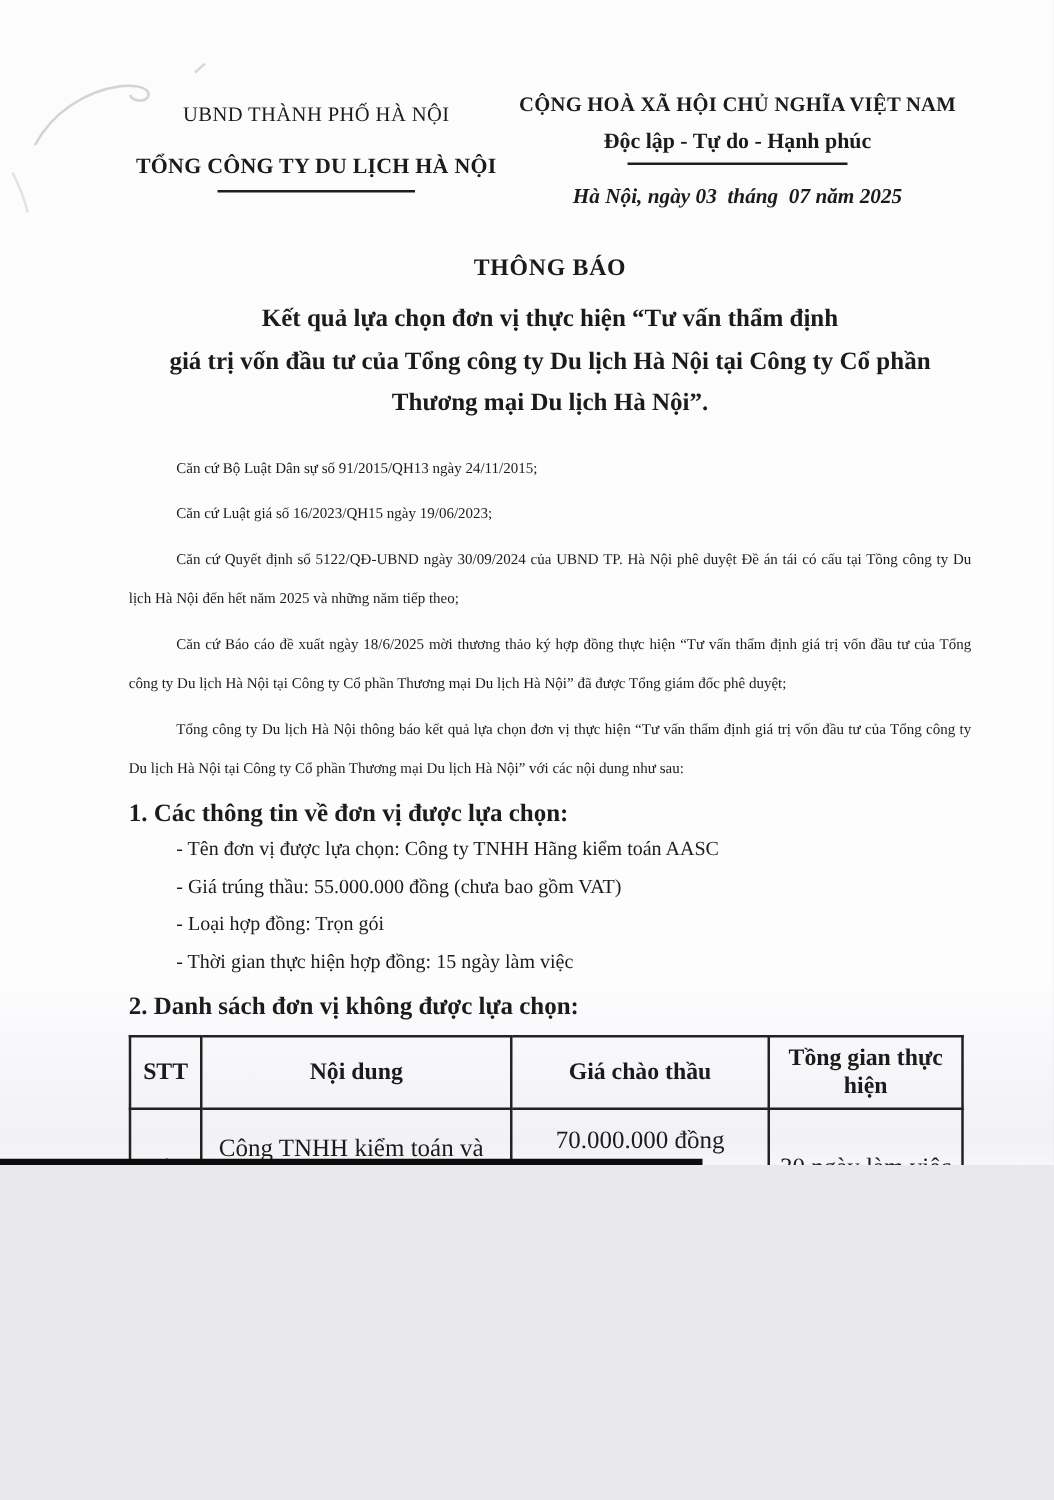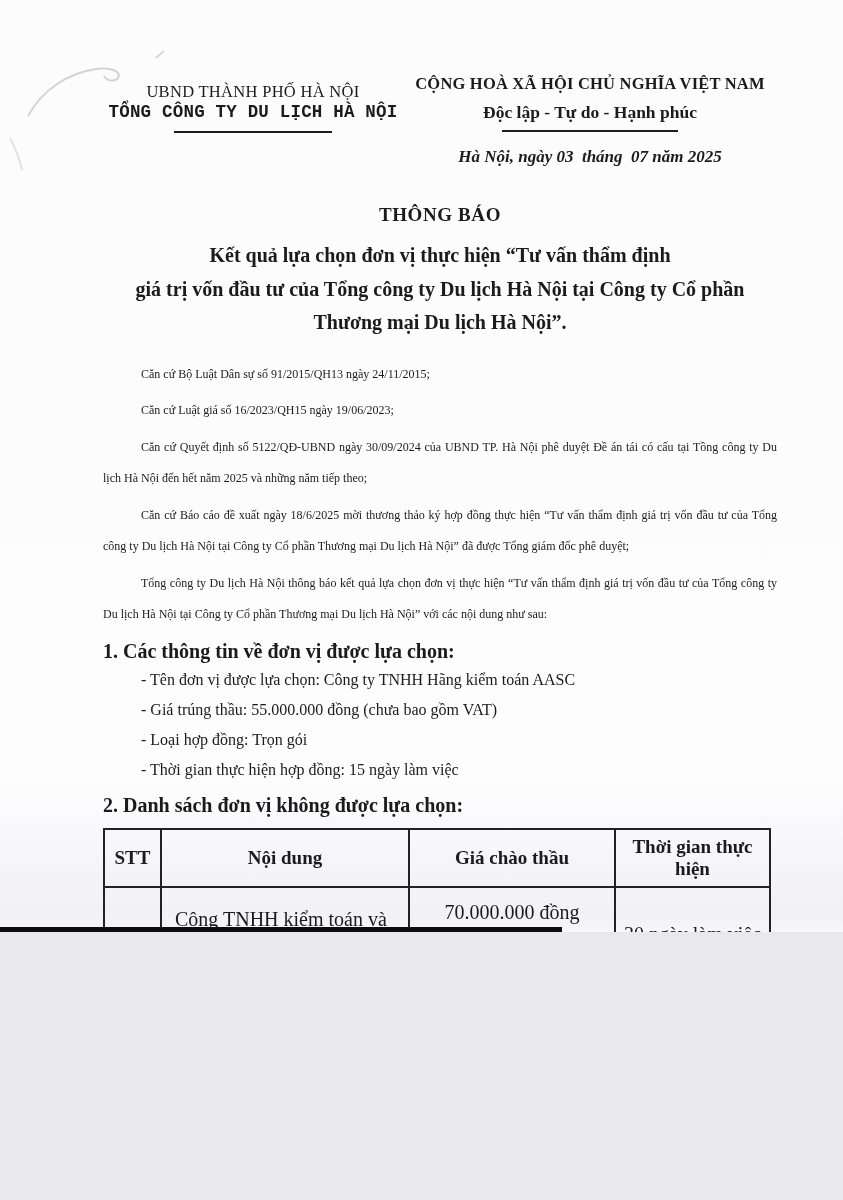--- a/index.html
+++ b/index.html
@@ -11,21 +11,21 @@
     overflow:hidden;
     font-family:"Liberation Serif","DejaVu Serif",serif;
     color:#1b1b1b;
     -webkit-font-smoothing:antialiased;
   }
   .content{position:absolute;left:103px;right:66px;top:74px;}
   
   .hdr{display:flex;justify-content:space-between;align-items:flex-start;}
   .hdr-left{width:300px;text-align:center;padding-top:8px;}
   .hdr-left .l1{font-size:16.5px;letter-spacing:.3px;}
-  .hdr-left .l2{font-weight:bold;font-size:17.5px;margin-top:0;letter-spacing:.2px;font-family:Liberation Mono, monospace;}
+  .hdr-left .l2{font-weight:bold;font-size:17.5px;margin-top:20px;letter-spacing:.2px;}
   .hdr-right{width:374px;text-align:center;}
   .hdr-right .l1{font-weight:bold;font-size:16.5px;letter-spacing:.2px;}
   .hdr-right .l2{font-weight:bold;font-size:17.5px;margin-top:8px;}
   .rule{border-bottom:2px solid #1d1d1d;height:0;}
   .rule-left{width:158px;margin:9px auto 0;}
   .rule-right{width:176px;margin:7px auto 0;}
   .dateline{font-style:italic;font-weight:bold;font-size:17px;margin-top:15px;white-space:pre;}
   
   .title{text-align:center;font-weight:bold;font-size:19px;letter-spacing:.6px;margin-top:37px;}
   .subtitle{text-align:center;font-weight:bold;font-size:20px;line-height:33.5px;margin-top:13px;}
@@ -105,21 +105,21 @@
         <col style="width:57px">
         <col style="width:248px">
         <col style="width:206px">
         <col style="width:155px">
       </colgroup>
       <thead>
         <tr>
           <th>STT</th>
           <th>Nội dung</th>
           <th>Giá chào thầu</th>
-          <th>Thời gian thực hiện</th>
+          <th>Tồng gian thực hiện</th>
         </tr>
       </thead>
       <tbody>
         <tr class="data-row">
           <td class="c-stt">1</td>
           <td class="c-noidung">Công TNHH kiểm toán và tư vấn UHY</td>
           <td class="c-gia">70.000.000 đồng
 (bao gồm VAT)</td>
           <td class="c-thoigian">30 ngày làm việc</td>
         </tr>

